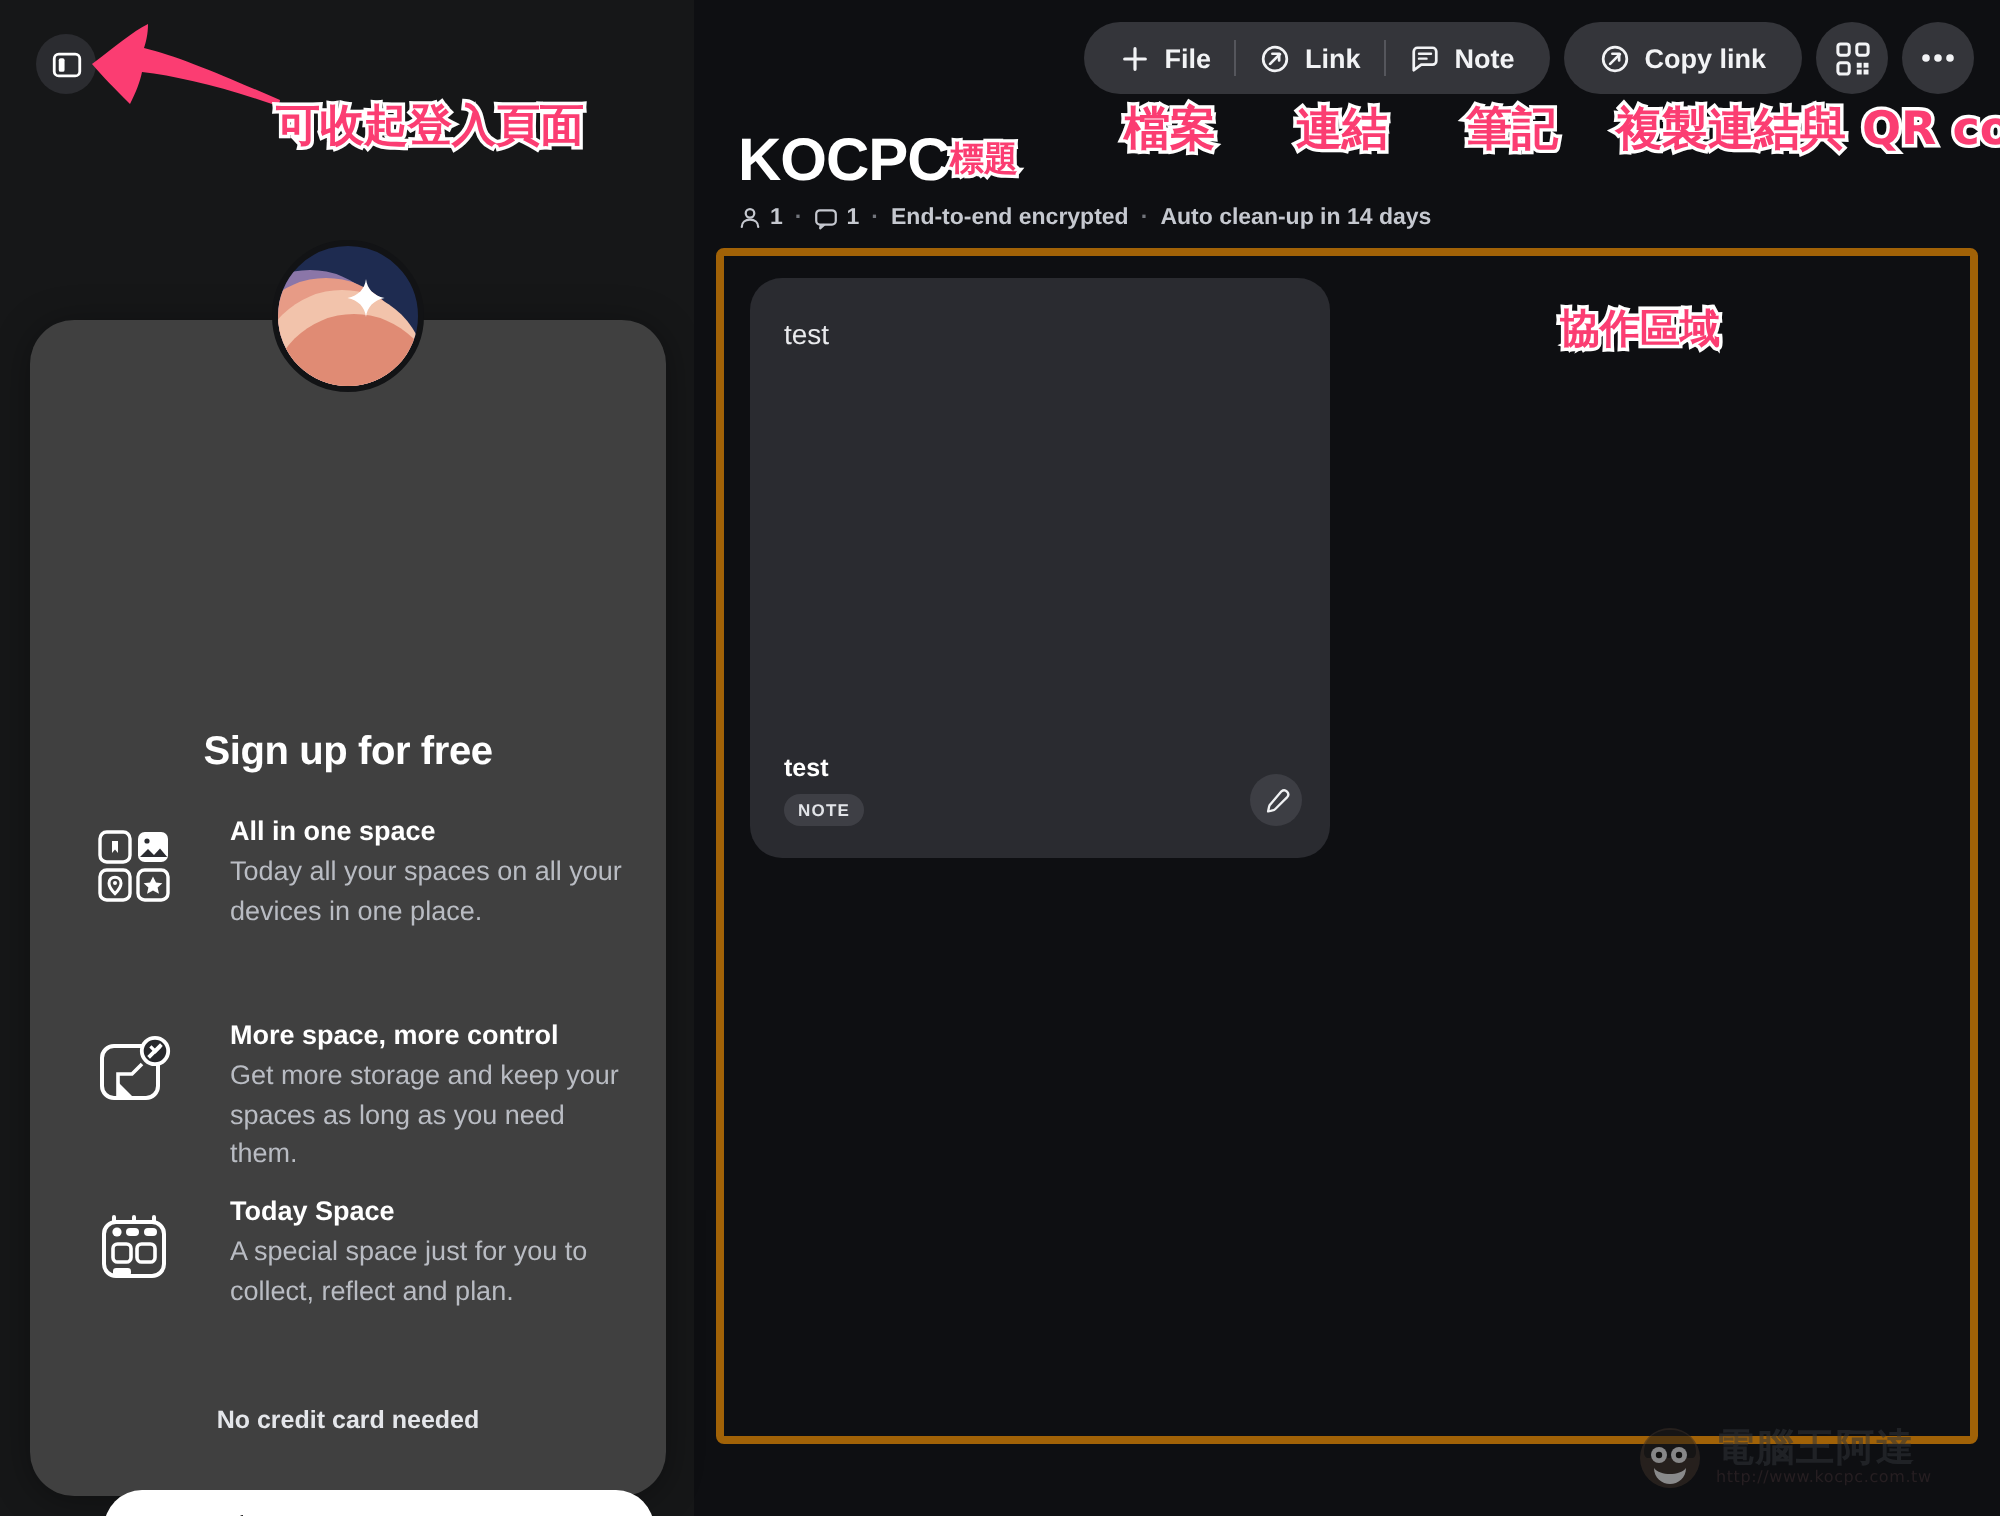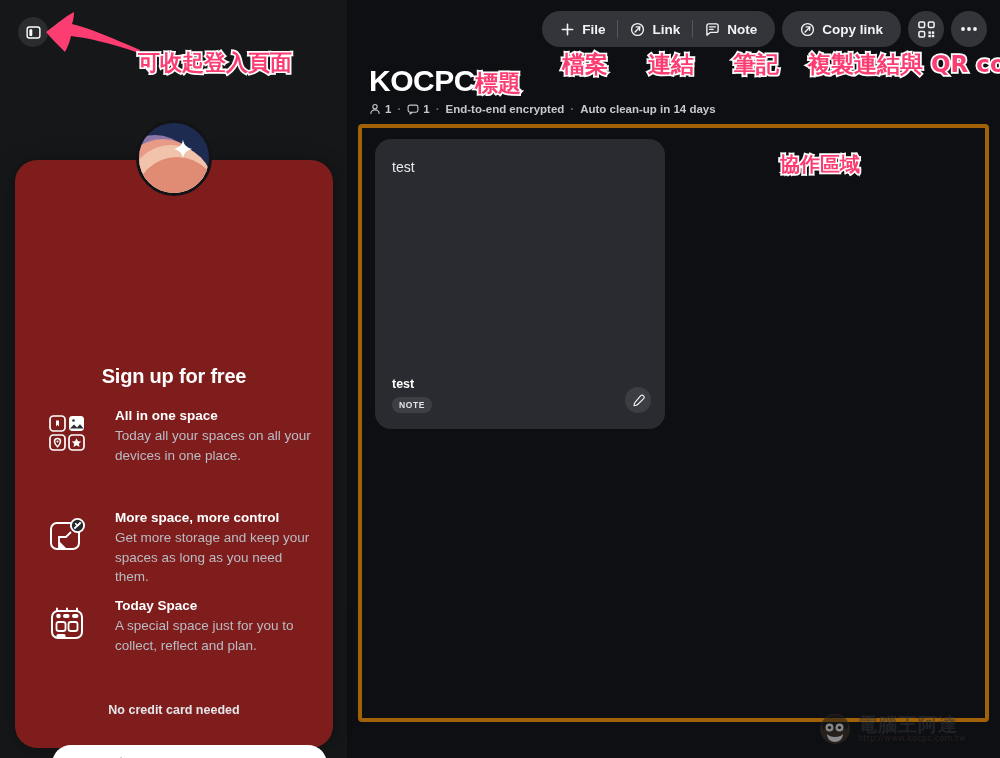--- a/index.html
+++ b/index.html
@@ -18,21 +18,21 @@
   }
   #sidebar-toggle {
     position: absolute; left: 18px; top: 17px; width: 30px; height: 30px;
     border-radius: 50%; background: #2b2c30;
     display: flex; align-items: center; justify-content: center;
     cursor: pointer;
   }
 
   #signup-card {
     position: absolute; left: 15px; top: 160px; width: 318px; height: 588px;
-    background: #7f1d1d; border-radius: 22px;
+    background: #404040; border-radius: 22px;
     box-shadow: 0 2px 18px rgba(0,0,0,.35);
   }
   #avatar {
     position: absolute; left: 50%; top: 120px; transform: translateX(-50%);
     width: 76px; height: 76px; border-radius: 50%;
     background: #1e2b50; overflow: hidden;
     border: 3px solid #121315; z-index: 5;
   }
   #avatar .arc {
     position: absolute; border-radius: 50%;
@@ -149,21 +149,21 @@
 
   
   .anno {
     position: absolute; color: #fb3d72;
     font-family: "DejaVu Sans", sans-serif;
     font-weight: bold; white-space: nowrap;
     -webkit-text-stroke: 3.4px #ffffff;
     paint-order: stroke fill;
   }
   #anno-sidebar { left: 138px; top: 48px; font-size: 22px; }
-  #anno-title   { left: 475px; top: 68px;  font-size: 23px; }
+  #anno-title   { left: 475px; top: 68px;  font-size: 17px; }
   #anno-file    { left: 562px; top: 49px;  font-size: 23px; }
   #anno-link    { left: 648px; top: 49px;  font-size: 23px; }
   #anno-note    { left: 733px; top: 49px;  font-size: 23px; }
   #anno-copy    { left: 808px; top: 49px;  font-size: 23px; }
   #anno-collab  { left: 780px; top: 151px; font-size: 20px; }
 
   #arrow-annotation {
     position: absolute; left: 44px; top: 10px; width: 100px; height: 52px;
   }
 

